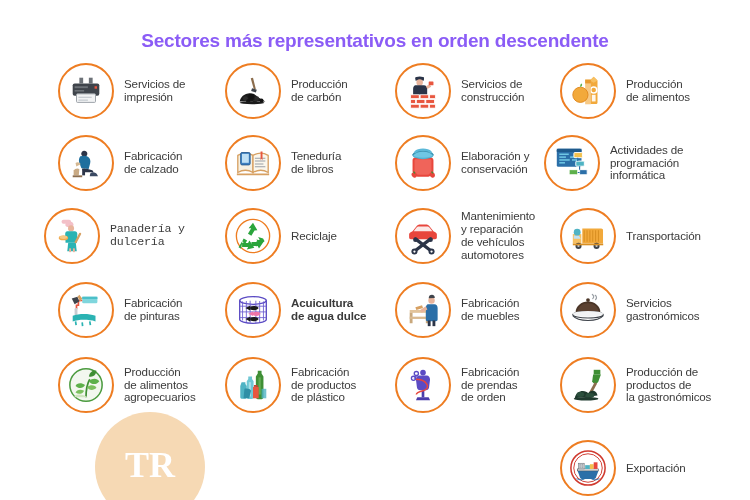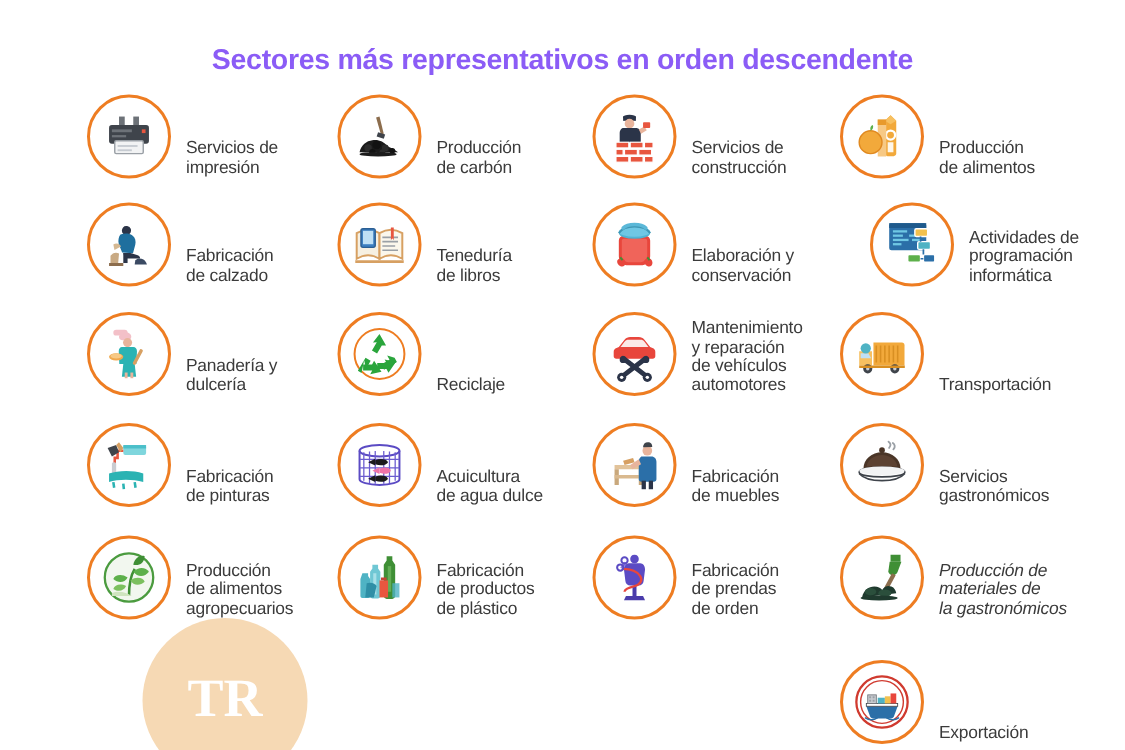--- a/index.html
+++ b/index.html
@@ -26,21 +26,21 @@
     display:flex;align-items:center;justify-content:center;
     z-index:0;
   }
   #watermark span{
     font-family:"Liberation Serif","DejaVu Serif",serif;
     font-size:36px;color:#ffffff;font-weight:bold;
     letter-spacing:0px;line-height:1;
     transform:translateY(-2px);
   }
   #grid{position:absolute;left:0;top:0;width:750px;height:500px;z-index:2;}
-  .cell{position:absolute;display:flex;align-items:flex-end;}
+  .cell{position:absolute;display:flex;align-items:center;}
   .badge{
     width:56px;height:56px;border-radius:50%;
     border:2.6px solid #ee7d22;
     background:#ffffff;
     box-sizing:border-box;
     display:flex;align-items:center;justify-content:center;
     flex:0 0 auto;
   }
   .badge svg{display:block;}
   .label{
@@ -94,21 +94,21 @@
           <path d="M6 33h10v2H6z" fill="#8c6d4d"></path>
           <path d="M26 30c2.6-.6 5 .6 6 2.6l.6 1.4H24l.4-3z" fill="#3b4a63"></path>
           <path d="M9 20c2-1.4 4.6-.6 5.4 1.4l-4.6 2.4z" fill="#d5b892"></path>
         </svg>
       </div>
       <div class="label">
         <span class="ln">Fabricación</span>
         <span class="ln">de calzado</span>
       </div>
     </div>
-    <div class="cell" style="left: 58px; top: 208px;">
+    <div class="cell" style="left: 44px; top: 208px; font-family: Liberation Mono, monospace;">
       <div class="badge">
         <svg width="38" height="38" viewBox="0 0 40 40">
           <path d="M16 5c2.6-1 5.4.4 5.6 2.6.2 1.8-1.2 2.8-3 2.8h-3c-1.6 0-2.8-1-2.6-2.6C13.2 6.4 14.4 5.4 16 5z" fill="#f3c0c8"></path>
           <circle cx="19" cy="12" r="3.2" fill="#e8b49c"></circle>
           <path d="M15 15h8c1.6 0 2.6 1.2 2.6 3l-.4 9h-12l-.4-9c0-1.8 1-3 2.2-3z" fill="#2bb3b3"></path>
           <path d="M16 27h8l1 9h-10z" fill="#2bb3b3"></path>
           <rect x="17" y="33" width="2" height="4" fill="#e8b49c"></rect>
           <rect x="21" y="33" width="2" height="4" fill="#e8b49c"></rect>
           <rect x="25" y="16" width="2.4" height="12" rx="1" fill="#d7a062" transform="rotate(28 26 22)"></rect>
           <ellipse cx="11" cy="22" rx="5" ry="2.6" fill="#f0a94e"></ellipse>
@@ -205,21 +205,21 @@
             <path d="M8.6 25.6l5.2 7.6 1.4-2.6 6.3 0 0-4.2-6.4 0 1.4-2.6z" transform="rotate(180 15 29)"></path>
             <path d="M9.2 24.4l-1.8 9-2.6-1.6 5.4-9.2 3.6 2.1-3.2 5.6z"></path>
             <path d="M30.6 22.6l1.6 3-9 5.4-2-3.6 5.8-3.4-1.6-3z"></path>
           </g>
         </svg>
       </div>
       <div class="label">
         <span class="ln">Reciclaje</span>
       </div>
     </div>
-    <div class="cell" style="left: 225px; top: 282px;">
+    <div class="cell" style="left: 225px; top: 282px; font-weight: bold;">
       <div class="badge">
         <svg width="38" height="38" viewBox="0 0 40 40">
           <ellipse cx="20" cy="10" rx="14" ry="4" fill="none" stroke="#5b4bc4" stroke-width="1.4"></ellipse>
           <path d="M6 10v20c0 2 6 4 14 4s14-2 14-4V10" fill="none" stroke="#5b4bc4" stroke-width="1.4"></path>
           <g stroke="#6b5ccf" stroke-width=".9">
             <path d="M9 11v20M13 10.6v22M17 10.2v23M23 10.2v23M27 10.6v22M31 11v20"></path>
             <path d="M6.4 16h27.2M6.4 22h27.2M6.4 28h27.2"></path>
           </g>
           <path d="M12 18l5-2.4v4.8z" fill="#1b1b1b"></path>
           <path d="M17 16.6c4-1.6 8-.6 9 1.4-1 2-5 3-9 1.4z" fill="#1b1b1b"></path>
@@ -377,21 +377,21 @@
           <circle cx="12" cy="24" r="8" fill="#f2a93b"></circle>
           <circle cx="12" cy="24" r="8" fill="none" stroke="#e08920" stroke-width="1"></circle>
           <path d="M12 16c-.6-2 0-3.6 1.6-4 .6 1.6 0 3.2-1.6 4z" fill="#5db04b"></path>
         </svg>
       </div>
       <div class="label">
         <span class="ln">Producción</span>
         <span class="ln">de alimentos</span>
       </div>
     </div>
-    <div class="cell" style="left: 580px; top: 135px;">
+    <div class="cell" style="left: 544px; top: 135px;">
       <div class="badge">
         <svg width="38" height="38" viewBox="0 0 40 40">
           <rect x="4" y="5" width="26" height="19" rx="1.6" fill="#2b6fa8"></rect>
           <rect x="4" y="5" width="26" height="3.4" fill="#1f5a8c"></rect>
           <g fill="#6fc7e4">
             <rect x="6.6" y="10" width="10" height="1.6"></rect>
             <rect x="6.6" y="13" width="7" height="1.6"></rect>
             <rect x="6.6" y="16" width="11" height="1.6"></rect>
             <rect x="6.6" y="19" width="6" height="1.6"></rect>
             <rect x="18" y="13" width="6" height="1.6"></rect>
@@ -443,35 +443,35 @@
           <ellipse cx="20" cy="24" rx="16" ry="3" fill="#f2f3f4"></ellipse>
           <path d="M4 26c3 3.6 9 5 16 5s13-1.4 16-5" fill="none" stroke="#3f444b" stroke-width="1.2"></path>
           <path d="M25 8c1.6-1.6 1-3.4-.4-4.4M28 9c1.6-1.6 1-3.4-.4-4.4" fill="none" stroke="#9aa0a6" stroke-width="1.3" stroke-linecap="round"></path>
         </svg>
       </div>
       <div class="label">
         <span class="ln">Servicios</span>
         <span class="ln">gastronómicos</span>
       </div>
     </div>
-    <div class="cell" style="left: 560px; top: 357px; font-style: italic;">
+    <div class="cell" style="left: 560px; top: 357px;">
       <div class="badge">
         <svg width="38" height="38" viewBox="0 0 40 40">
           <path d="M26 4h7v5h-7z" fill="#3f8f35"></path>
           <path d="M25.4 9h8.2L31 16c-.6 1.6-1.8 2.4-3.4 2.4S25 17.6 24.4 16z" fill="#3f8f35"></path>
           <path d="M20 30l7-13 2.6 1.4-7 13z" fill="#8c6d4d"></path>
           <path d="M6 34c1-5 4.6-7.6 8.6-7.6 2.6 0 4.4 1 5.6 2.4 1.4-2.6 4-3.4 6.4-2.4 2 .8 3 2.6 3.4 4.6z" fill="#1f3a2e"></path>
           <ellipse cx="12" cy="30" rx="4" ry="2.6" fill="#2b4f3c"></ellipse>
           <ellipse cx="22" cy="31" rx="4.6" ry="2.6" fill="#2b4f3c"></ellipse>
           <ellipse cx="18" cy="34.4" rx="13" ry="1.8" fill="#1f3a2e"></ellipse>
         </svg>
       </div>
       <div class="label">
         <span class="ln">Producción de</span>
-        <span class="ln">materiales de</span>
+        <span class="ln">productos de</span>
         <span class="ln">la gastronómicos</span>
       </div>
     </div>
     <div class="cell" style="left: 560px; top: 440px;">
       <div class="badge">
         <svg width="38" height="38" viewBox="0 0 40 40">
           <circle cx="20" cy="20" r="18" fill="#fff" stroke="#d03a2f" stroke-width="1.6"></circle>
           <circle cx="20" cy="20" r="15" fill="none" stroke="#d03a2f" stroke-width="1"></circle>
           <path d="M9 23h22l-2.6 7c-.4 1-1.4 1.6-2.4 1.6H14c-1 0-2-.6-2.4-1.6z" fill="#2b6fa8"></path>
           <rect x="9" y="21" width="22" height="2" fill="#fff" stroke="#3f444b" stroke-width=".6"></rect>

